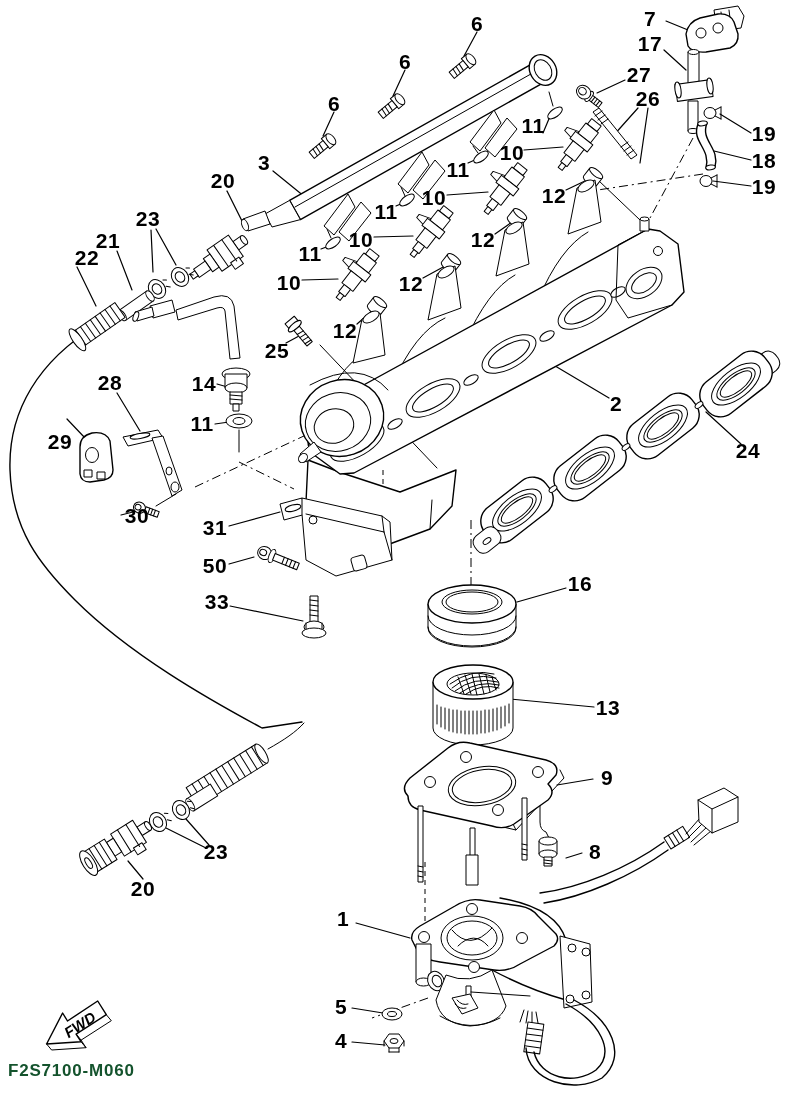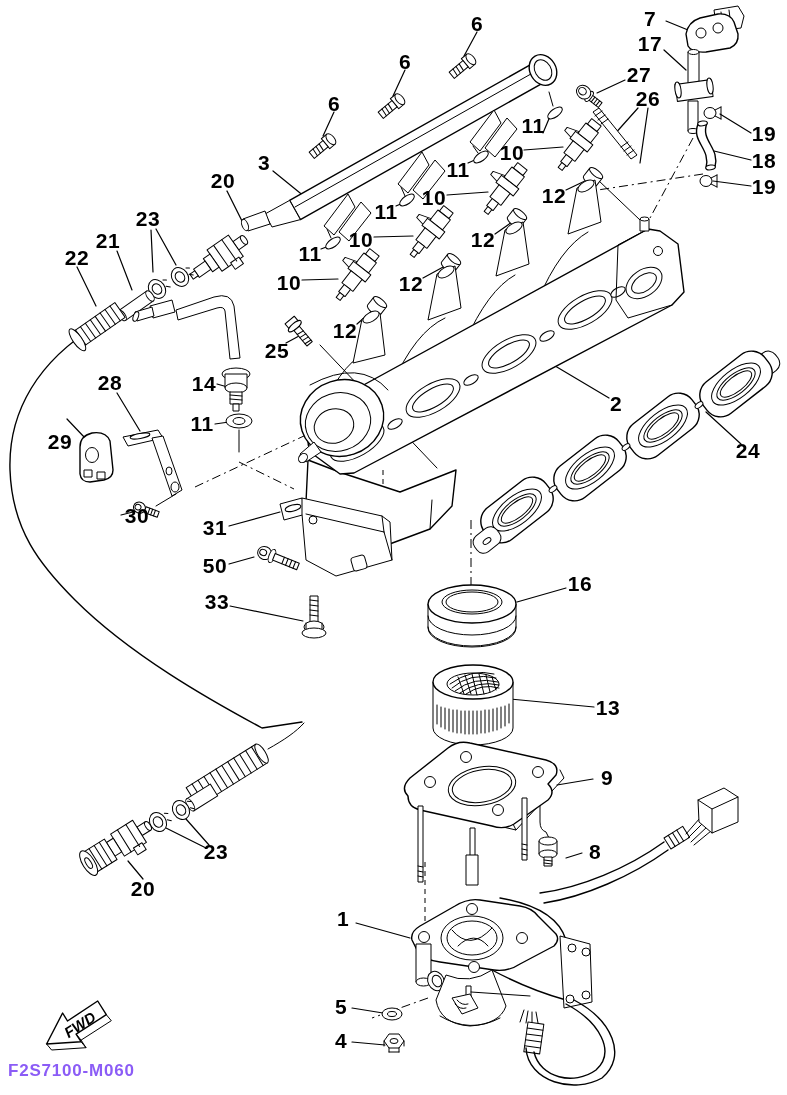--- a/index.html
+++ b/index.html
@@ -4,21 +4,21 @@
 <style>
   html,body{margin:0;padding:0;background:#fff;}
   .stage{position:relative;width:787px;height:1095px;background:#ffffff;overflow:hidden;
          font-family:"Liberation Sans",sans-serif;}
   .stage svg{position:absolute;left:0;top:0;}
   .callout-layer{position:absolute;left:0;top:0;width:100%;height:100%;pointer-events:none;}
   .callout{position:absolute;transform:translate(-50%,-50%);
            font:700 21px "Liberation Sans",sans-serif;color:#000;letter-spacing:0.5px;
            white-space:nowrap;}
   .diagram-code{position:absolute;left:8px;top:1061px;
-                font:700 17px "Liberation Sans",sans-serif;color:#8b5cf6;letter-spacing:0.8px;}
+                font:700 17px "Liberation Sans",sans-serif;color:#14532d;letter-spacing:0.8px;}
   
   .ln{fill:none;stroke:#000;stroke-width:1.4;stroke-linejoin:round;stroke-linecap:round;}
   .ln2{fill:none;stroke:#000;stroke-width:1;stroke-linejoin:round;stroke-linecap:round;}
   .pw{fill:#fff;stroke:#000;stroke-width:1.4;stroke-linejoin:round;}
   .pw2{fill:#fff;stroke:#000;stroke-width:1;stroke-linejoin:round;}
   .leader{fill:none;stroke:#000;stroke-width:1.2;stroke-linecap:round;}
   .dash{fill:none;stroke:#000;stroke-width:1;stroke-dasharray:9 4 2 4;}
   .dash2{fill:none;stroke:#000;stroke-width:1;stroke-dasharray:5 4;}
 </style>
 </head>
@@ -514,21 +514,21 @@
       <div class="callout" style="left: 650px; top: 44px;">17</div>
       <div class="callout" style="left: 639px; top: 75px;">27</div>
       <div class="callout" style="left: 648px; top: 99px;">26</div>
       <div class="callout" style="left: 764px; top: 134px;">19</div>
       <div class="callout" style="left: 764px; top: 161px;">18</div>
       <div class="callout" style="left: 764px; top: 187px;">19</div>
       <div class="callout" style="left: 264px; top: 163px;">3</div>
       <div class="callout" style="left: 223px; top: 181px;">20</div>
       <div class="callout" style="left: 148px; top: 219px;">23</div>
       <div class="callout" style="left: 108px; top: 241px;">21</div>
-      <div class="callout" style="left: 77px; top: 258px; text-align: center;">22</div>
+      <div class="callout" style="left: 87px; top: 258px; text-align: center;">22</div>
       <div class="callout" style="left: 533px; top: 126px;">11</div>
       <div class="callout" style="left: 512px; top: 153px;">10</div>
       <div class="callout" style="left: 554px; top: 196px;">12</div>
       <div class="callout" style="left: 458px; top: 170px;">11</div>
       <div class="callout" style="left: 434px; top: 198px;">10</div>
       <div class="callout" style="left: 483px; top: 240px;">12</div>
       <div class="callout" style="left: 386px; top: 212px;">11</div>
       <div class="callout" style="left: 361px; top: 240px;">10</div>
       <div class="callout" style="left: 411px; top: 284px;">12</div>
       <div class="callout" style="left: 310px; top: 254px;">11</div>

